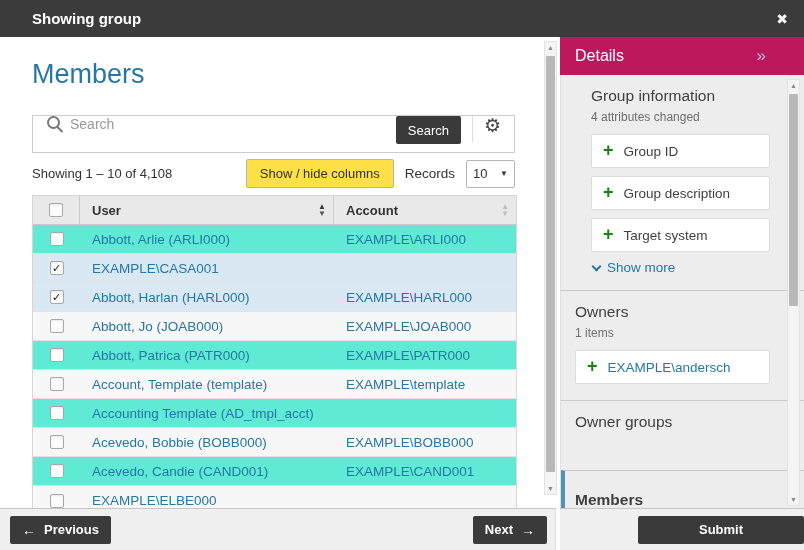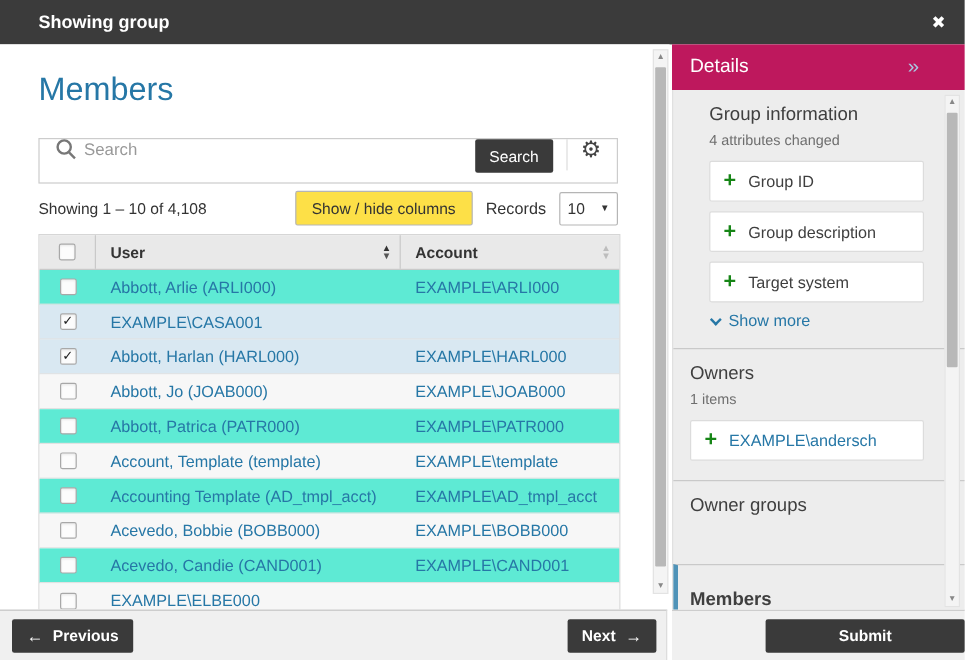--- a/index.html
+++ b/index.html
@@ -195,21 +195,20 @@
               <span class="cb"></span>
             </div>
             <div class="cell-user"><a class="tlink">Account, Template (template)</a></div>
             <div class="cell-account"><a class="tlink">EXAMPLE\template</a></div>
           </div>
           <div class="trow">
             <div class="cell-check">
               <span class="cb"></span>
             </div>
             <div class="cell-user"><a class="tlink">Accounting Template (AD_tmpl_acct)</a></div>
-            <div class="cell-account"><a class="tlink">EXAMPLE\AD_tmpl_acct</a></div>
           </div>
           <div class="trow">
             <div class="cell-check">
               <span class="cb"></span>
             </div>
             <div class="cell-user"><a class="tlink">Acevedo, Bobbie (BOBB000)</a></div>
             <div class="cell-account"><a class="tlink">EXAMPLE\BOBB000</a></div>
           </div>
           <div class="trow">
             <div class="cell-check">

